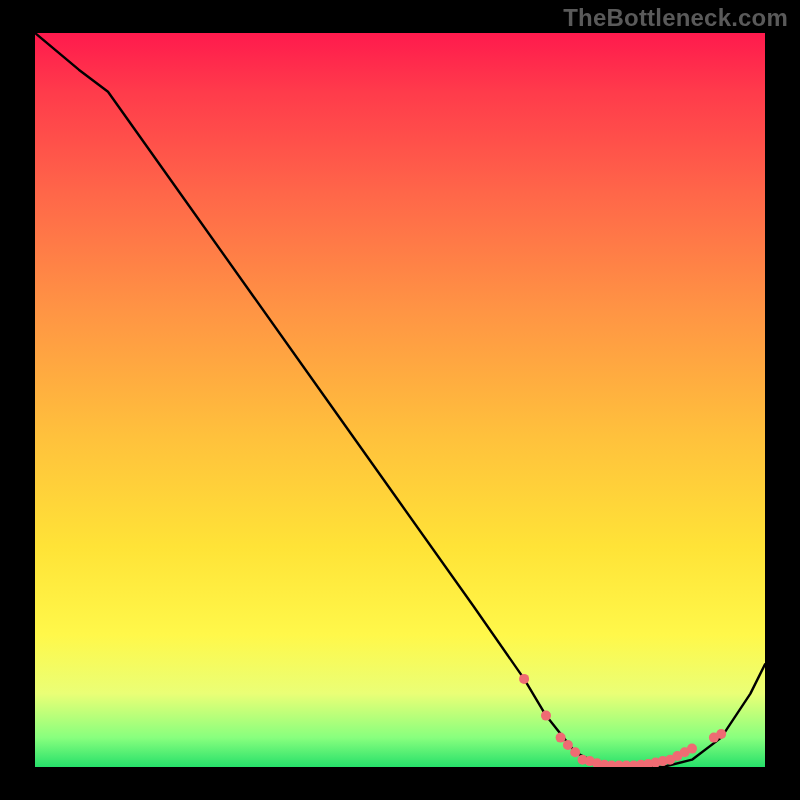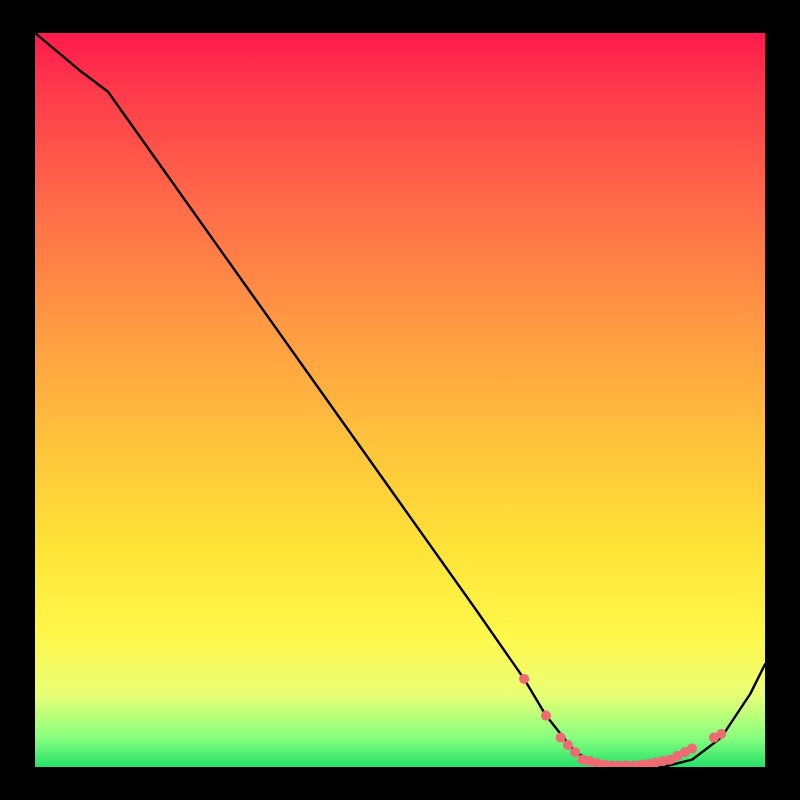--- a/index.html
+++ b/index.html
@@ -57,20 +57,21 @@
     width: 730px;
     height: 734px;
     z-index: 2;
   }
 </style>
 </head>
 <body>
 
 <div class="frame">
 
+  <div class="watermark">TheBottleneck.com</div>
 
   <div class="plot"></div>
 
   <svg class="overlay" viewBox="0 0 730 734" preserveAspectRatio="none">
     <polyline id="curve-line" fill="none" stroke="#000" stroke-width="2.4" stroke-linejoin="round" stroke-linecap="round" points="0.0,0.0 43.8,36.7 73.0,58.7 146.0,161.5 219.0,264.2 292.0,367.0 365.0,469.8 438.0,572.5 489.1,645.9 511.0,682.6 540.2,719.3 569.4,734.0 598.6,734.0 627.8,734.0 657.0,726.7 686.2,704.6 715.4,660.6 730.0,631.2"></polyline>
     <g id="markers">
         <circle cx="489.1" cy="645.9" r="5" fill="#ef6b73"></circle>
         <circle cx="511.0" cy="682.6" r="5" fill="#ef6b73"></circle>
         <circle cx="525.6" cy="704.6" r="5" fill="#ef6b73"></circle>
         <circle cx="532.9" cy="712.0" r="5" fill="#ef6b73"></circle>

